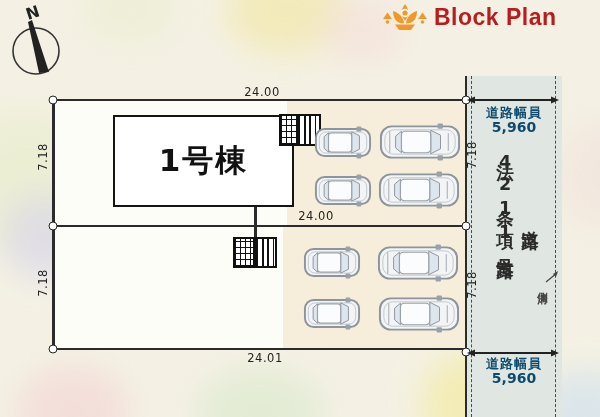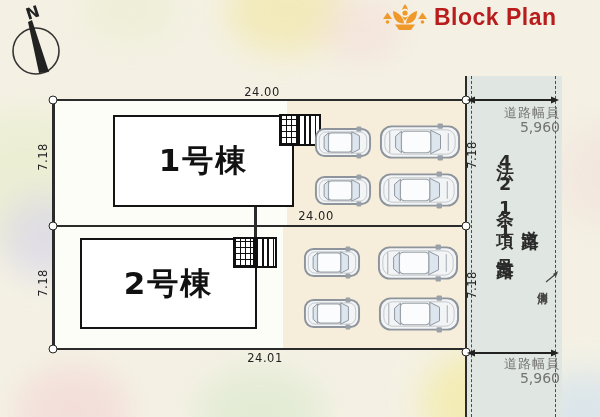--- a/index.html
+++ b/index.html
@@ -28,21 +28,21 @@
   .steps-grid{
     position:absolute;border:2px solid #111;background:
       repeating-linear-gradient(90deg,#111 0 1.4px,transparent 1.4px 5px),
       repeating-linear-gradient(0deg,#111 0 1.4px,transparent 1.4px 6px),#fff;
   }
   .steps-stripes{
     position:absolute;border:2px solid #111;background:
       repeating-linear-gradient(90deg,#111 0 1.4px,#fff 1.4px 5.2px);
   }
   .dashv{position:absolute;width:0;border-left:1.8px dashed #4a4a4a;}
-  .roadtxt{position:absolute;text-align:right;color:#737373;font-weight:normal;}
+  .roadtxt{position:absolute;text-align:center;color:#0c4a6e;font-weight:bold;}
   .vtext{
     position:absolute;writing-mode:vertical-rl;text-orientation:upright;
     color:#2a2a2a;font-weight:bold;letter-spacing:2px;
   }
   .car{position:absolute;}
   .brand-text{
     position:absolute;font-size:23px;font-weight:800;color:#b91c1c;
     letter-spacing:0.5px;font-family:"Liberation Sans","DejaVu Sans",sans-serif;
   }
 </style>
@@ -94,23 +94,20 @@
 
   <div class="line" style="left:52px;top:98.5px;width:414px;height:2.5px;"></div>
   <div class="line" style="left:52px;top:224.5px;width:414px;height:2.5px;"></div>
   <div class="line" style="left:52px;top:347.5px;width:414px;height:2.5px;"></div>
   <div class="line" style="left:52px;top:98.5px;width:2.5px;height:251px;"></div>
   <div class="line" style="left:464.5px;top:76px;width:2.5px;height:341px;"></div>
   <div class="line" style="left:254px;top:207px;width:3px;height:31px;"></div>
 
   <div class="building" style="left:113px;top:115px;width:177px;height:88px;">
     <span>1号棟</span>
-  </div>
-  <div class="building" style="left:80px;top:238px;width:173px;height:87px;">
-    <span>2号棟</span>
   </div>
 
   <div class="steps-grid" style="left:279px;top:114px;width:16px;height:28px;"></div>
   <div class="steps-stripes" style="left:297px;top:114px;width:20px;height:28px;"></div>
   <div class="steps-grid" style="left:233px;top:237px;width:18px;height:27px;"></div>
   <div class="steps-stripes" style="left:255px;top:237px;width:18px;height:27px;"></div>
 
   <div class="marker" style="left:53px;top:100px;"></div>
   <div class="marker" style="left:466px;top:100px;"></div>
   <div class="marker" style="left:53px;top:226px;"></div>

